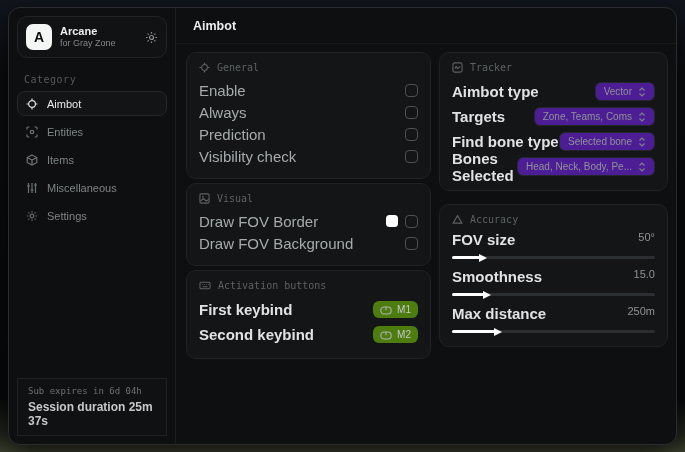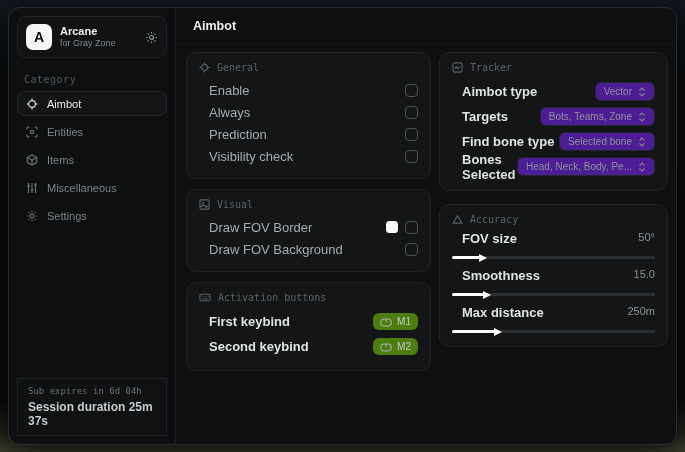--- a/index.html
+++ b/index.html
@@ -42,31 +42,31 @@
   .nav-item.active .ic { color:#d7dadb; }
   .side-spacer { flex:1; }
   .side-footer { margin:8px; border:1px solid #1e2123; border-radius:0; padding:7px 10px; background:#0f1112; }
   .expiry { font-family:"DejaVu Sans Mono", monospace; font-size:9px; color:#6c7174; }
   .session { font-size:12px; color:#c6c9cb; margin-top:4px; font-weight:600; }
   
   .main { flex:1; display:flex; flex-direction:column; min-width:0; }
   .main-header { height:36px; display:flex; align-items:center; padding:0 17px; border-bottom:1px solid #16181a; flex-shrink:0; }
   .main-title { font-size:12.5px; font-weight:700; color:#eceeef; }
   .content { flex:1; display:flex; gap:8px; padding:8px 8px 8px 10px; align-items:flex-start; }
-  .col-left { width:245px; display:flex; flex-direction:column; gap:10px; flex-shrink:0; }
+  .col-left { width:245px; display:flex; flex-direction:column; gap:4px; flex-shrink:0; }
   .col-right { flex:1; display:flex; flex-direction:column; gap:13px; min-width:0; }
   .card { background:#131516; border:1px solid #202325; border-radius:10px; padding:9px 12px 11px; }
   .card-header {
     display:flex; align-items:center; gap:7px; font-family:"DejaVu Sans Mono", monospace;
     font-size:10px; color:#5d6265; margin-bottom:6px;
   }
   .card-header .ic { color:#5d6265; }
   .row { display:flex; align-items:center; justify-content:space-between; height:22px; }
   .row.tall { height:25px; }
-  .row-label { font-size:13px; color:#a6abae;margin-left:10px; }
+  .row-label { font-size:15px; color:#a6abae; }
   .row-label.bright { color:#e0e3e4; font-weight:600; }
   .ctrl-group { display:flex; align-items:center; gap:7px; }
   .checkbox { width:13px; height:13px; border:1.5px solid #4d5255; border-radius:4px; background:transparent; cursor:pointer; flex-shrink:0; }
   .swatch { width:12px; height:12px; border-radius:3.5px; cursor:pointer; }
   .key-btn {
     display:flex; align-items:flex-end; gap:5px; background:#4d7c0f; border-radius:6px;
     padding:3px 7px; font-size:10px; color:#c6c9cb; cursor:pointer;
   }
   .key-btn .ic { color:#aeb2b4; }
   .dd-btn {
@@ -284,21 +284,21 @@
               <span class="ic">
                 <svg width="8" height="10" viewBox="0 0 8 10" fill="none" stroke="currentColor" stroke-width="1.2">
                   <path d="M1.5 3.5 4 1l2.5 2.5M1.5 6.5 4 9l2.5-2.5"></path>
                 </svg>
               </span>
             </span>
           </div>
           <div class="row tall">
             <span class="row-label bright">Targets</span>
             <span class="dd-btn">
-              <span>Bots, Teams, Zone</span>
+              <span>Zone, Teams, Coms</span>
               <span class="ic">
                 <svg width="8" height="10" viewBox="0 0 8 10" fill="none" stroke="currentColor" stroke-width="1.2">
                   <path d="M1.5 3.5 4 1l2.5 2.5M1.5 6.5 4 9l2.5-2.5"></path>
                 </svg>
               </span>
             </span>
           </div>
           <div class="row tall">
             <span class="row-label bright">Find bone type</span>
             <span class="dd-btn">

